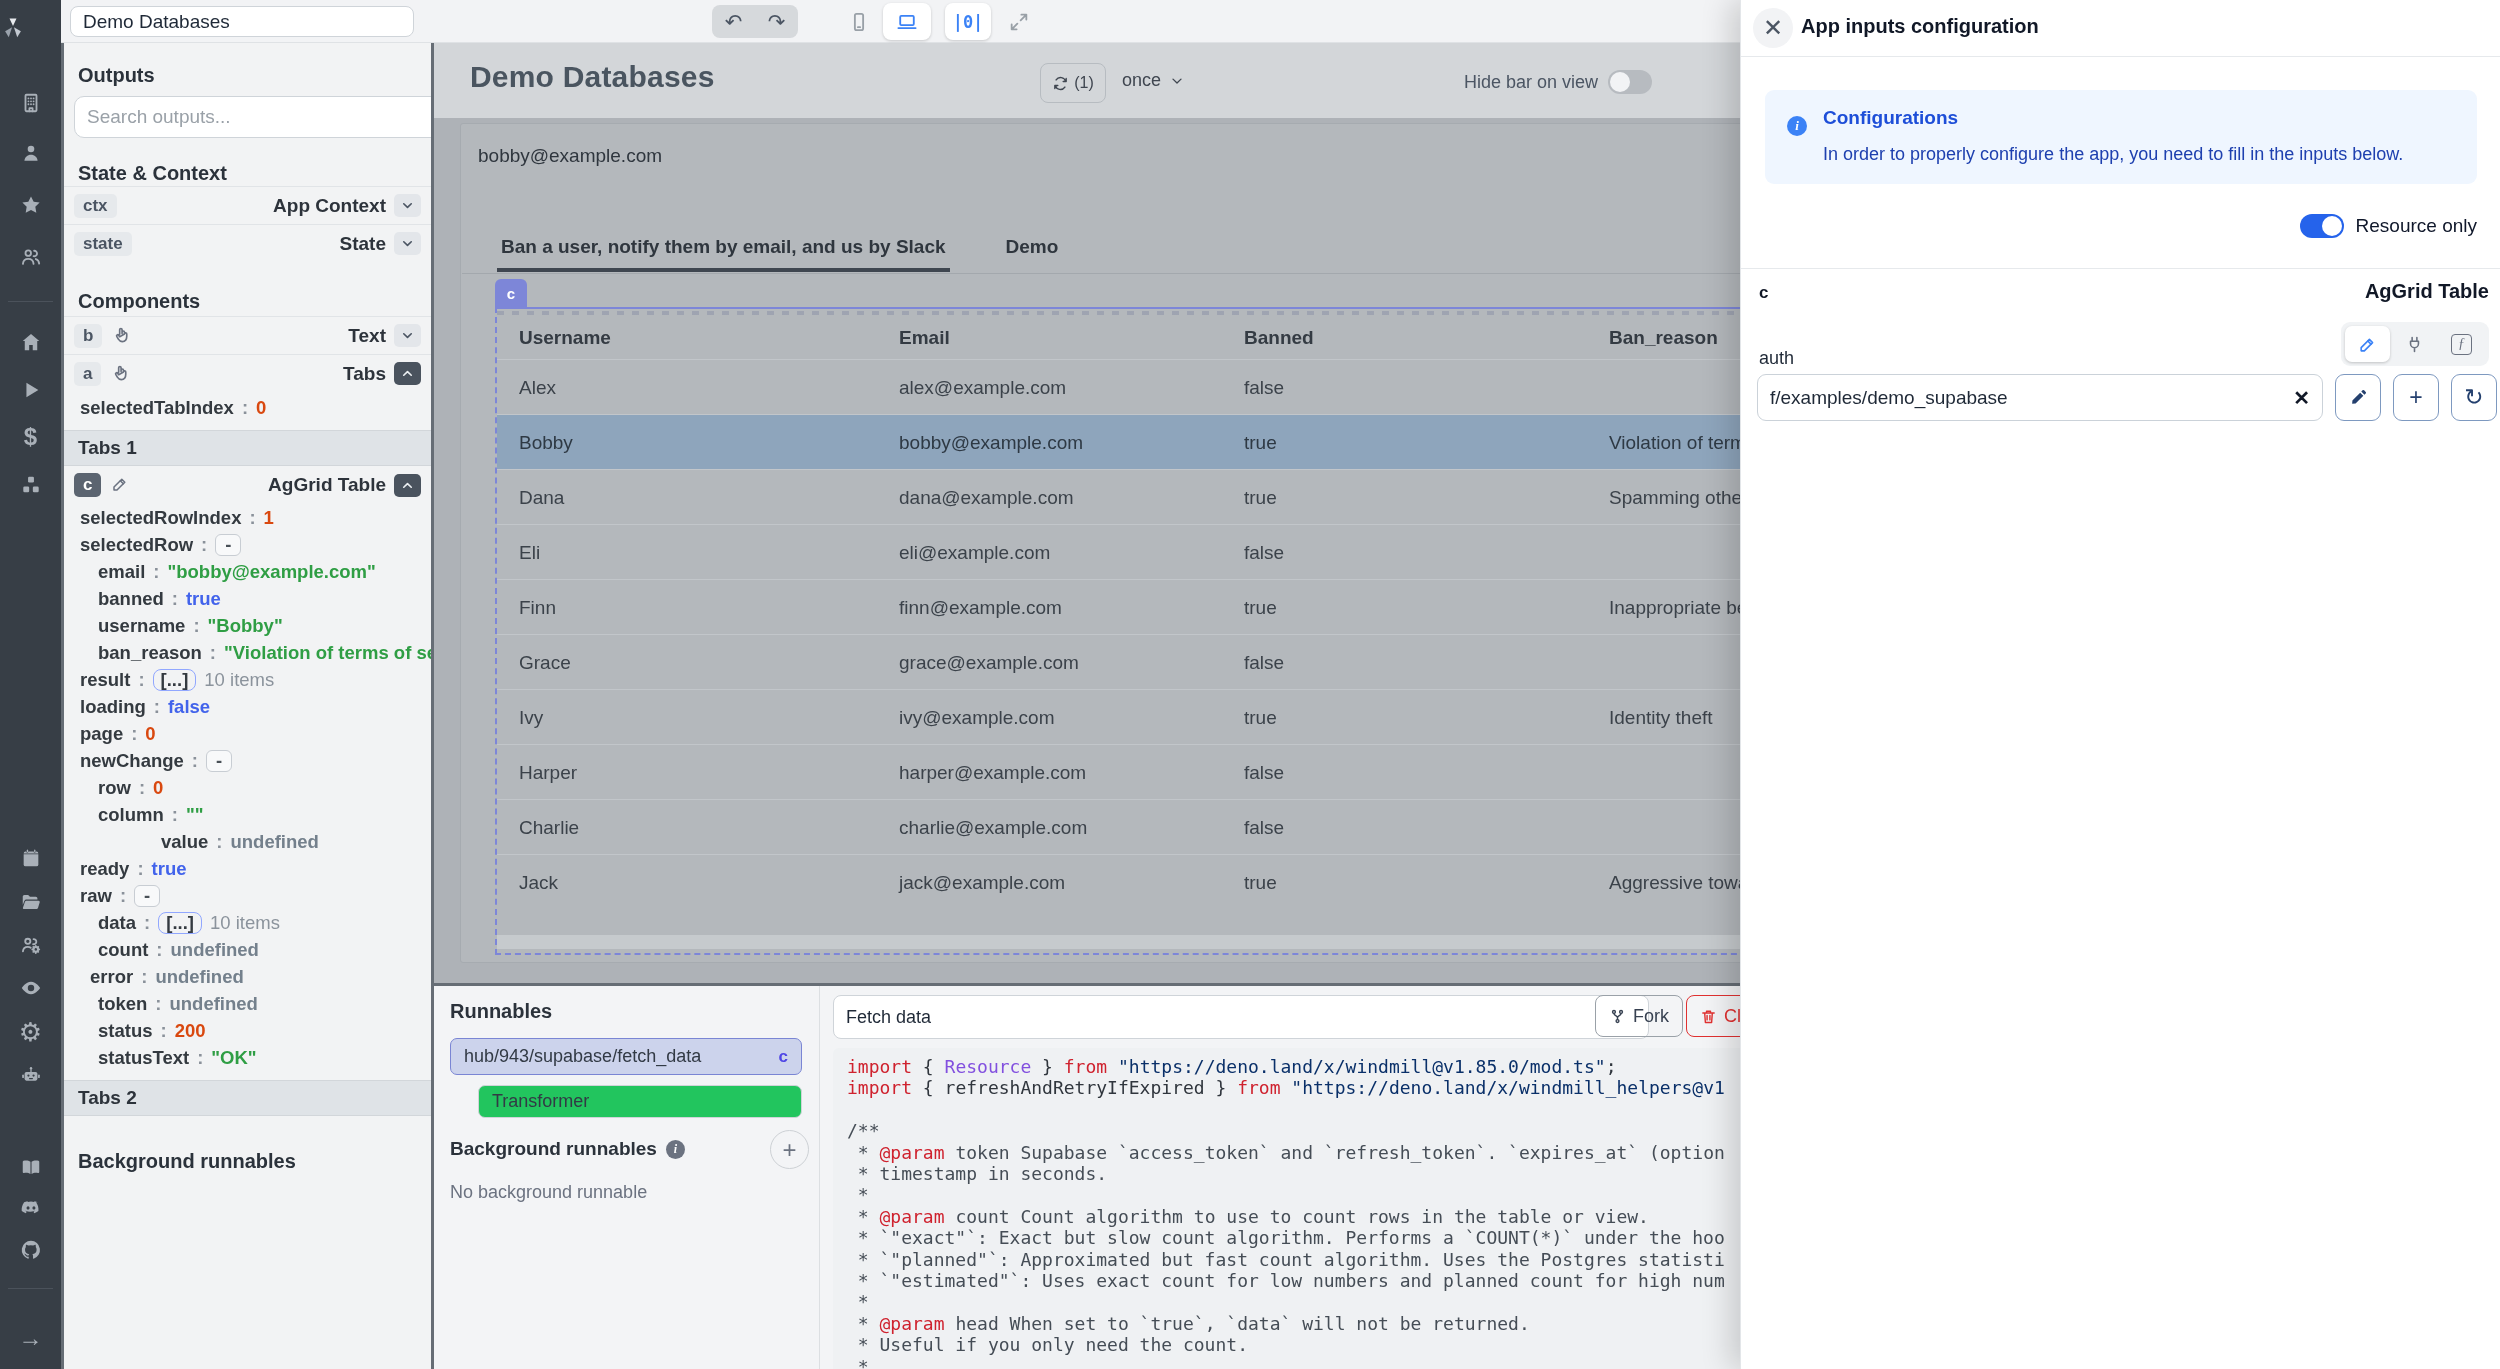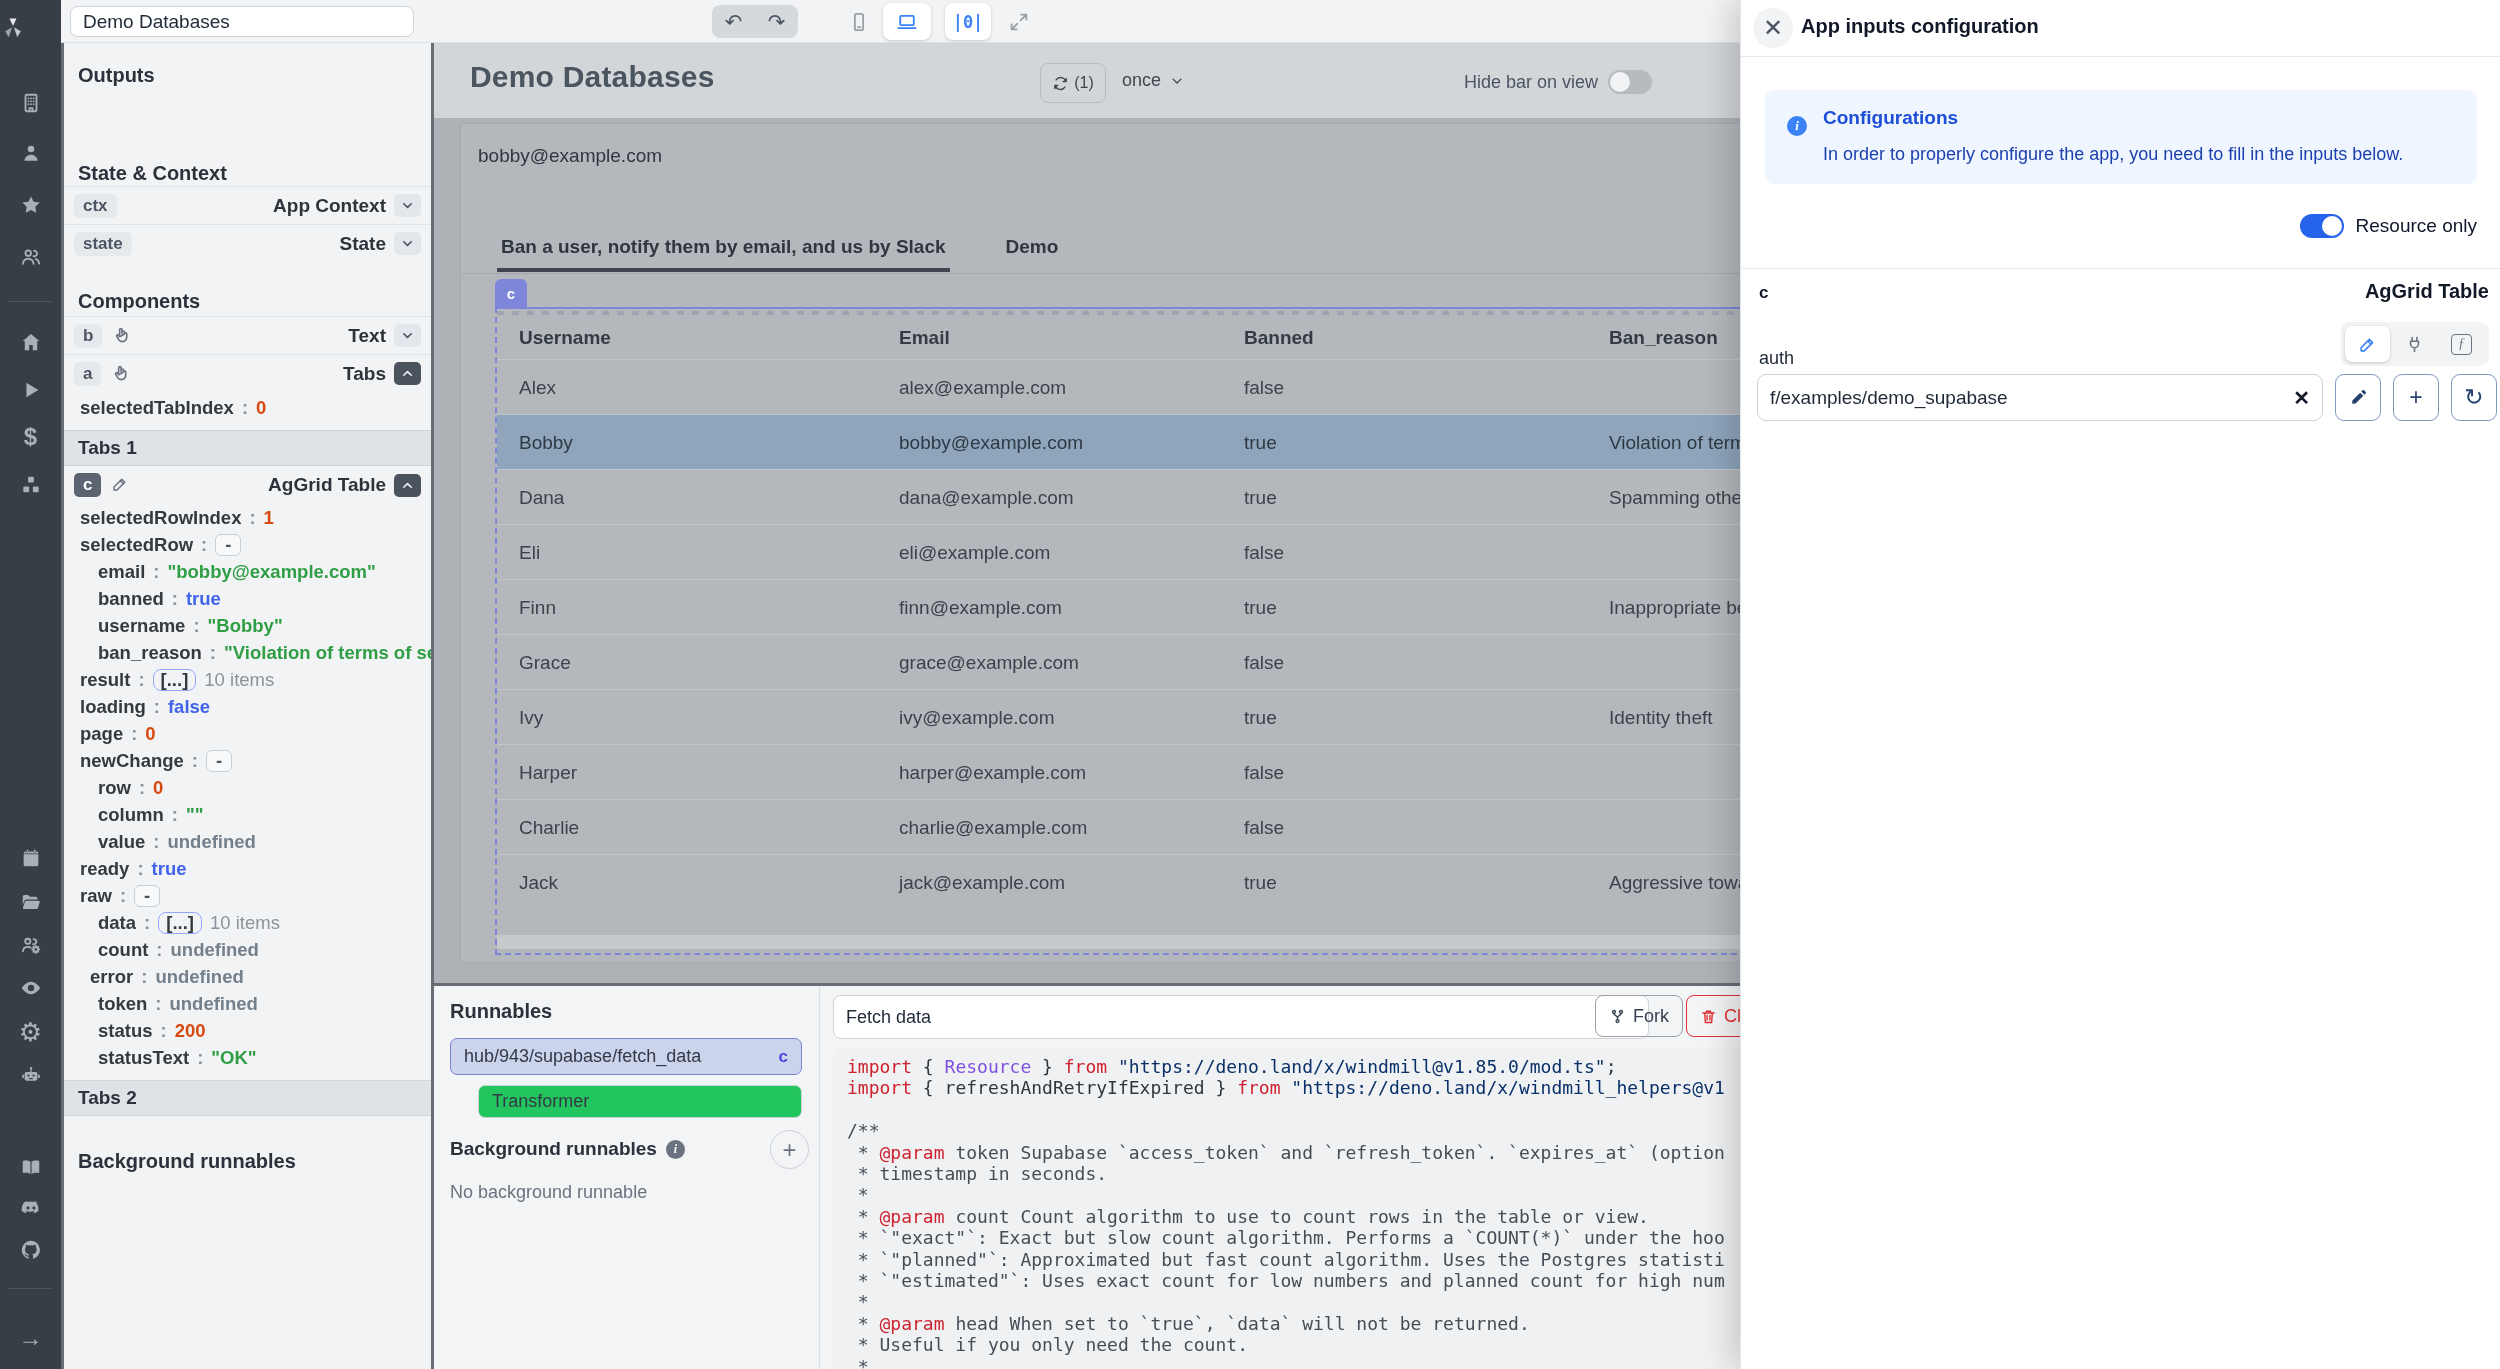--- a/index.html
+++ b/index.html
@@ -276,20 +276,21 @@
       </svg>
     </div>
 </div>
 
 <div class="abs vsplit" style="left:61px;top:42px;height:1327px"></div>
 <div class="abs vsplit" style="left:431px;top:42px;height:1327px"></div>
 <div class="abs hsplit" style="left:434px;top:983px;width:2066px"></div>
 
 <div class="abs" id="outputs">
   <div class="sec-h abs" style="left:0;top:22px">Outputs</div>
+  <div class="abs input" id="search" style="color:#9aa1a8">Search outputs...</div>
   <div class="sec-h abs" style="left:0;top:120px">State &amp; Context</div>
 
   <div class="prow" style="top:182px">
     <span class="idbadge">state</span>
     <span class="ptype">State</span>
     <span class="chev lt">
         <svg viewBox="0 0 24 24" fill="none" stroke="currentColor" stroke-width="2" stroke-linecap="round" stroke-linejoin="round">
           <path d="M6 9.2L12 15l6-5.8"></path>
         </svg>
       </span>
@@ -408,21 +409,21 @@
       <div class="trow" style="top: 270px; padding-left: 34px;">
         <span>row</span>
         <span class="tcolon">:</span>
         <span class="v-num">0</span>
       </div>
       <div class="trow" style="top: 297px; padding-left: 34px;">
         <span>column</span>
         <span class="tcolon">:</span>
         <span class="v-str">""</span>
       </div>
-      <div class="trow" style="top: 324px; padding-left: 34px;">
+      <div class="trow" style="top: 324px; padding-left: 49px; margin-left: 48px;">
         <span>value</span>
         <span class="tcolon">:</span>
         <span class="v-und">undefined</span>
       </div>
       <div class="trow" style="top: 351px; padding-left: 16px;">
         <span>ready</span>
         <span class="tcolon">:</span>
         <span class="v-bool">true</span>
       </div>
       <div class="trow" style="top: 378px; padding-left: 16px;">

